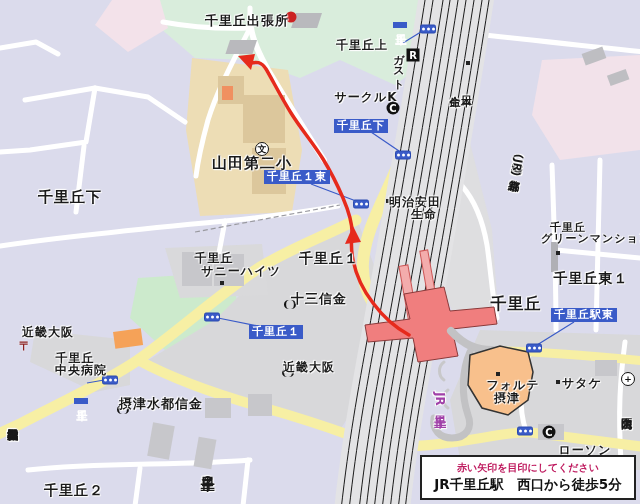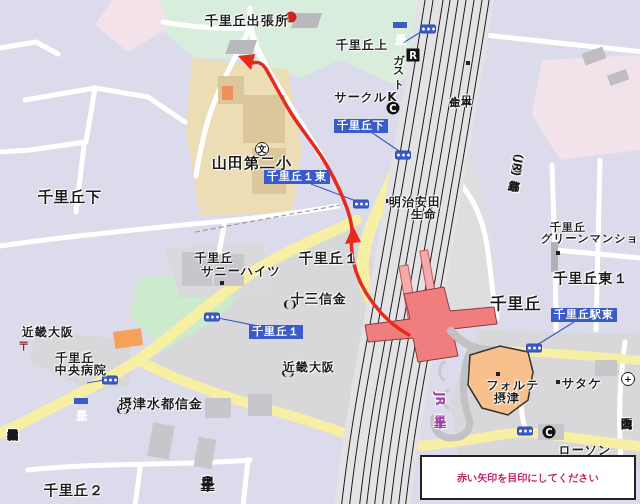--- a/index.html
+++ b/index.html
@@ -259,15 +259,16 @@
 <div class="lbl" style="left:513px;top:385px;font-size:12px;">フォルテ</div>
 <div class="lbl" style="left:507px;top:398px;font-size:12px;">摂津</div>
 <div class="lbl" style="left:582px;top:383px;font-size:12px;">サタケ</div>
 <div class="lbl" style="left:585px;top:450px;font-size:12px;">ローソン</div>
 <div class="lbl v" style="left:626px;top:409px;font-size:11px;">山内医院</div>
 <div class="lbl vm" style="left:440px;top:399px;font-size:12px;color:#A040A8;">JR千里丘</div>
 <div class="lbl vm" style="left:517px;top:165px;font-size:11px;transform:translate(-50%,-50%) rotate(10deg);font-weight:bold;">東海道本線(JR京都線)</div>
 
 <div id="infobox">
   <div class="l1">赤い矢印を目印にしてください</div>
+  <div class="l2">JR千里丘駅　西口から徒歩5分</div>
 </div>
 
 </div>
 
 </body></html>

